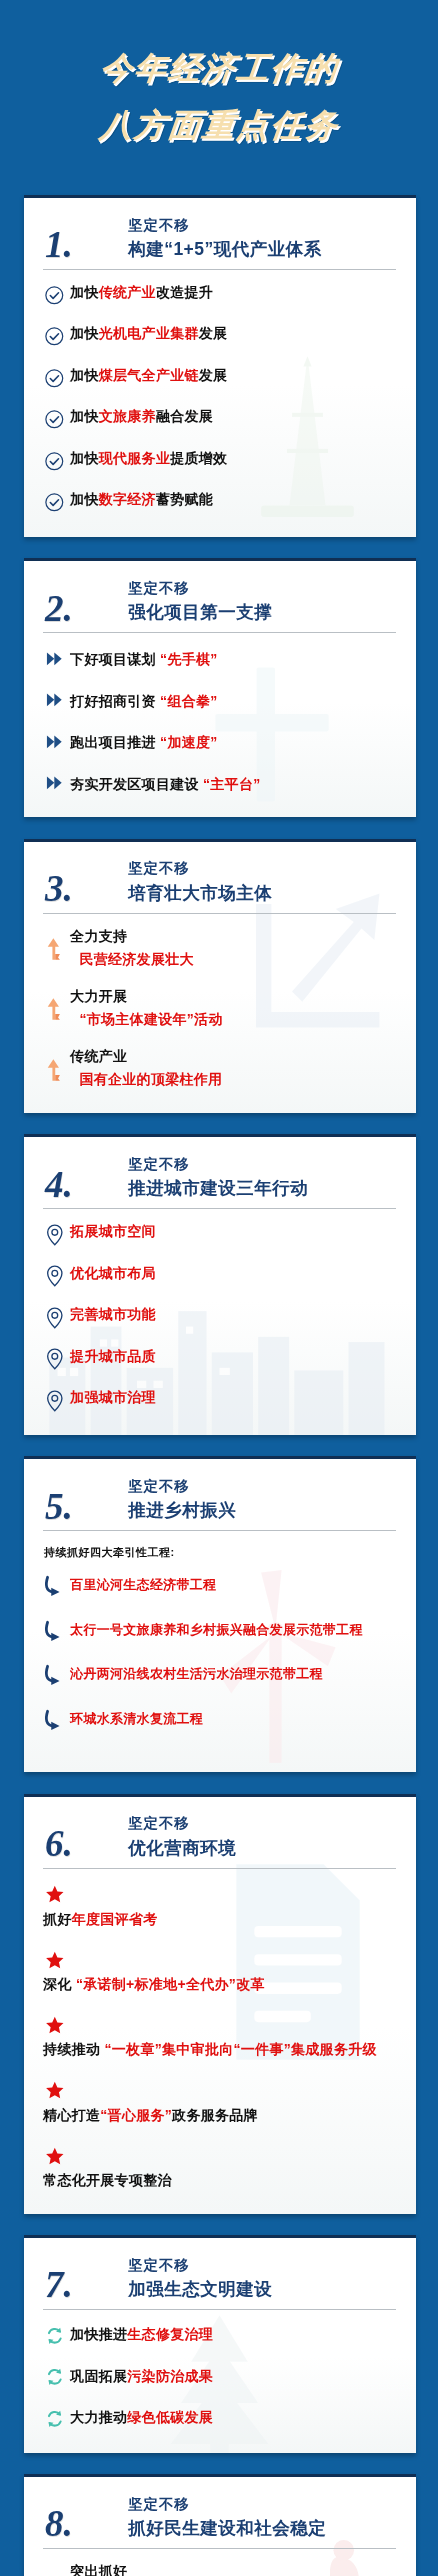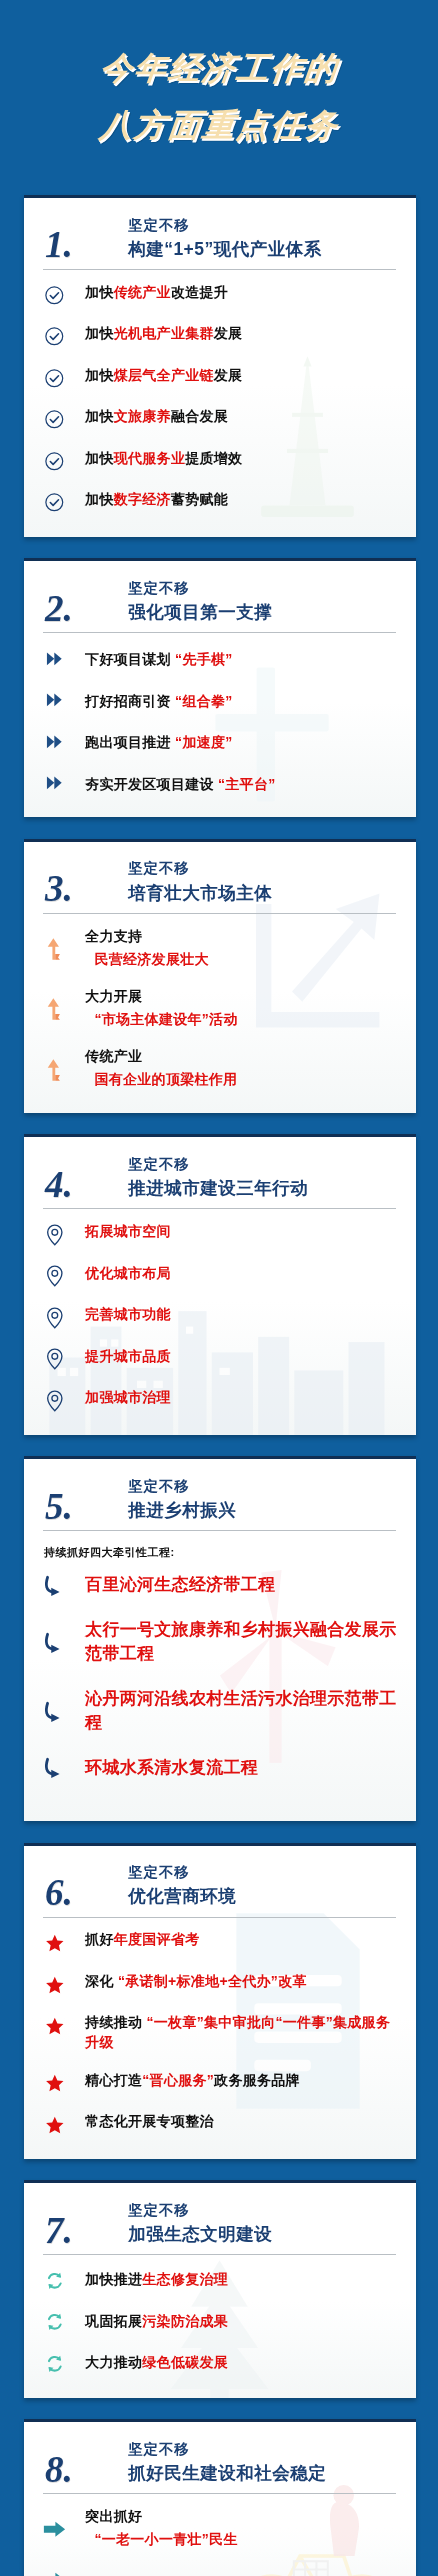--- a/index.html
+++ b/index.html
@@ -110,21 +110,21 @@
     margin:14.4px 0 0 3.1px;
     font-size:11px; font-weight:bold; color:#111;
     letter-spacing:0.5px;
   }
 
   
   .items{ position:relative; z-index:2; margin-top:13.4px; }
   .item{
     display:flex;
     align-items:flex-start;
-    gap:19px;
+    gap:4px;
     margin-bottom:17.5px;
     padding-left:2.1px;
   }
   .item:last-child{ margin-bottom:2.1px; }
   .ico{
     flex:0 0 auto;
     width:23px; height:23px;
     display:flex; align-items:center; justify-content:center;
     margin-top:1px;
   }
@@ -135,26 +135,26 @@
     line-height:1.42;
     letter-spacing:0.3px;
     word-break:break-word;
   }
   .txt .hl{ color:#e0100f; }
   .two-line .lead{ display:block; color:#111; }
   .two-line .body{ display:block; color:#e0100f; padding-left:9.3px; margin-top:3.1px;}
 
   
   .s4 .txt{ color:#e0100f; }
-  .s5 .txt{ color:#e0100f; font-size:17px;}
+  .s5 .txt{ color:#e0100f; font-size:13px;}
   .s5 .item{ align-items:center; margin-bottom:20.6px;}
   .s2 .item{ align-items:flex-end; }
   .s2 .txt .hl{ color:#e0100f; }
   .s3 .item{ align-items:center; }
-  .s6 .item{ align-items:flex-start; }
+  .s6 .item{ align-items:flex-start;flex-direction:column; }
   .s7 .item{ align-items:center; }
   .s8 .item{ align-items:center; }
 
   
   .wm-oilrig{ right:31px; bottom:15.5px; width:155px; height:170px; }
   .wm-city{ left:15.5px; bottom:0; width:361px; height:155px; }
   .wm-arrow{ right:20.6px; top:31px; width:170px; height:175px; }
   .wm-plus{ right:77px; bottom:5.2px; width:134px; height:155px; }
   .wm-doc{ right:46px; top:62px; width:144px; height:206px; }
   .wm-tree{ left:118px; top:67px; width:155px; height:170px; }

